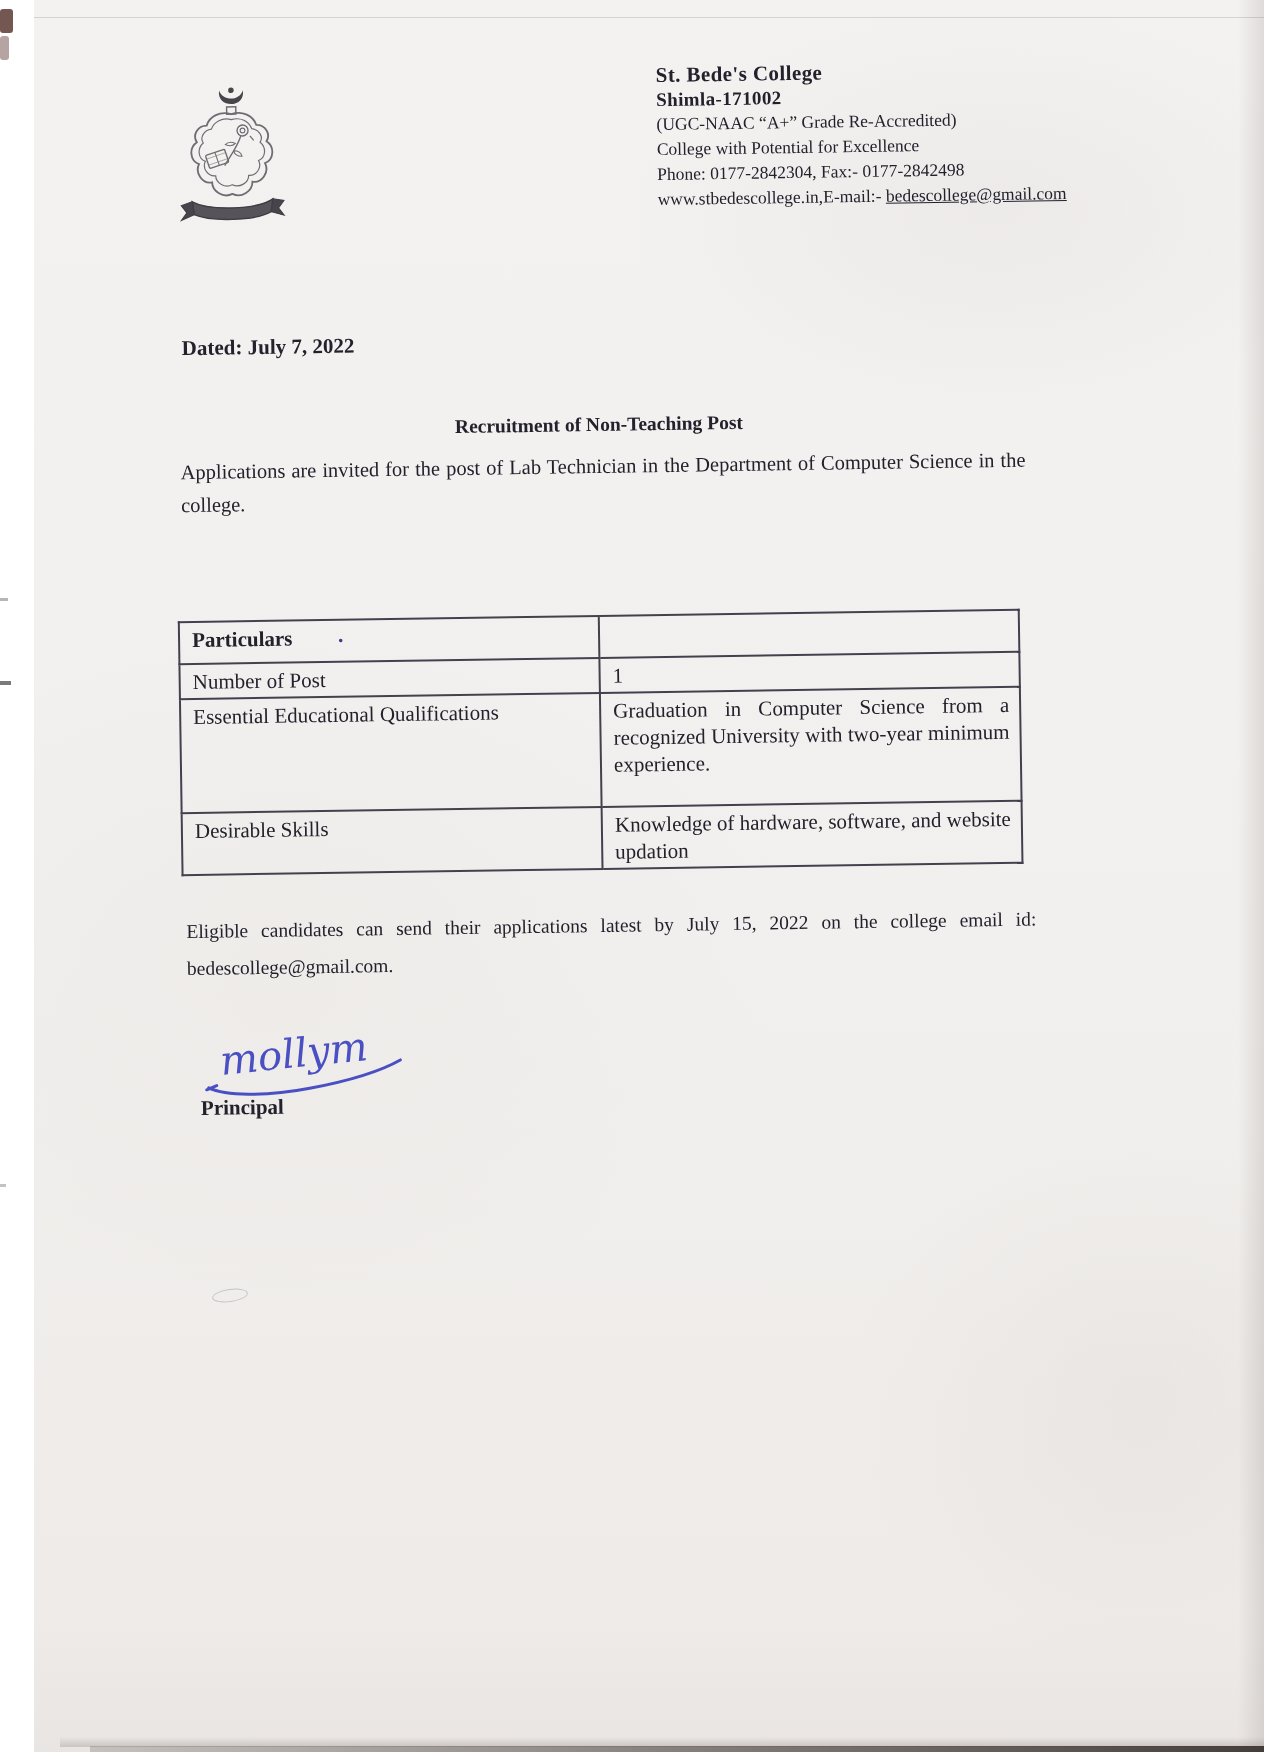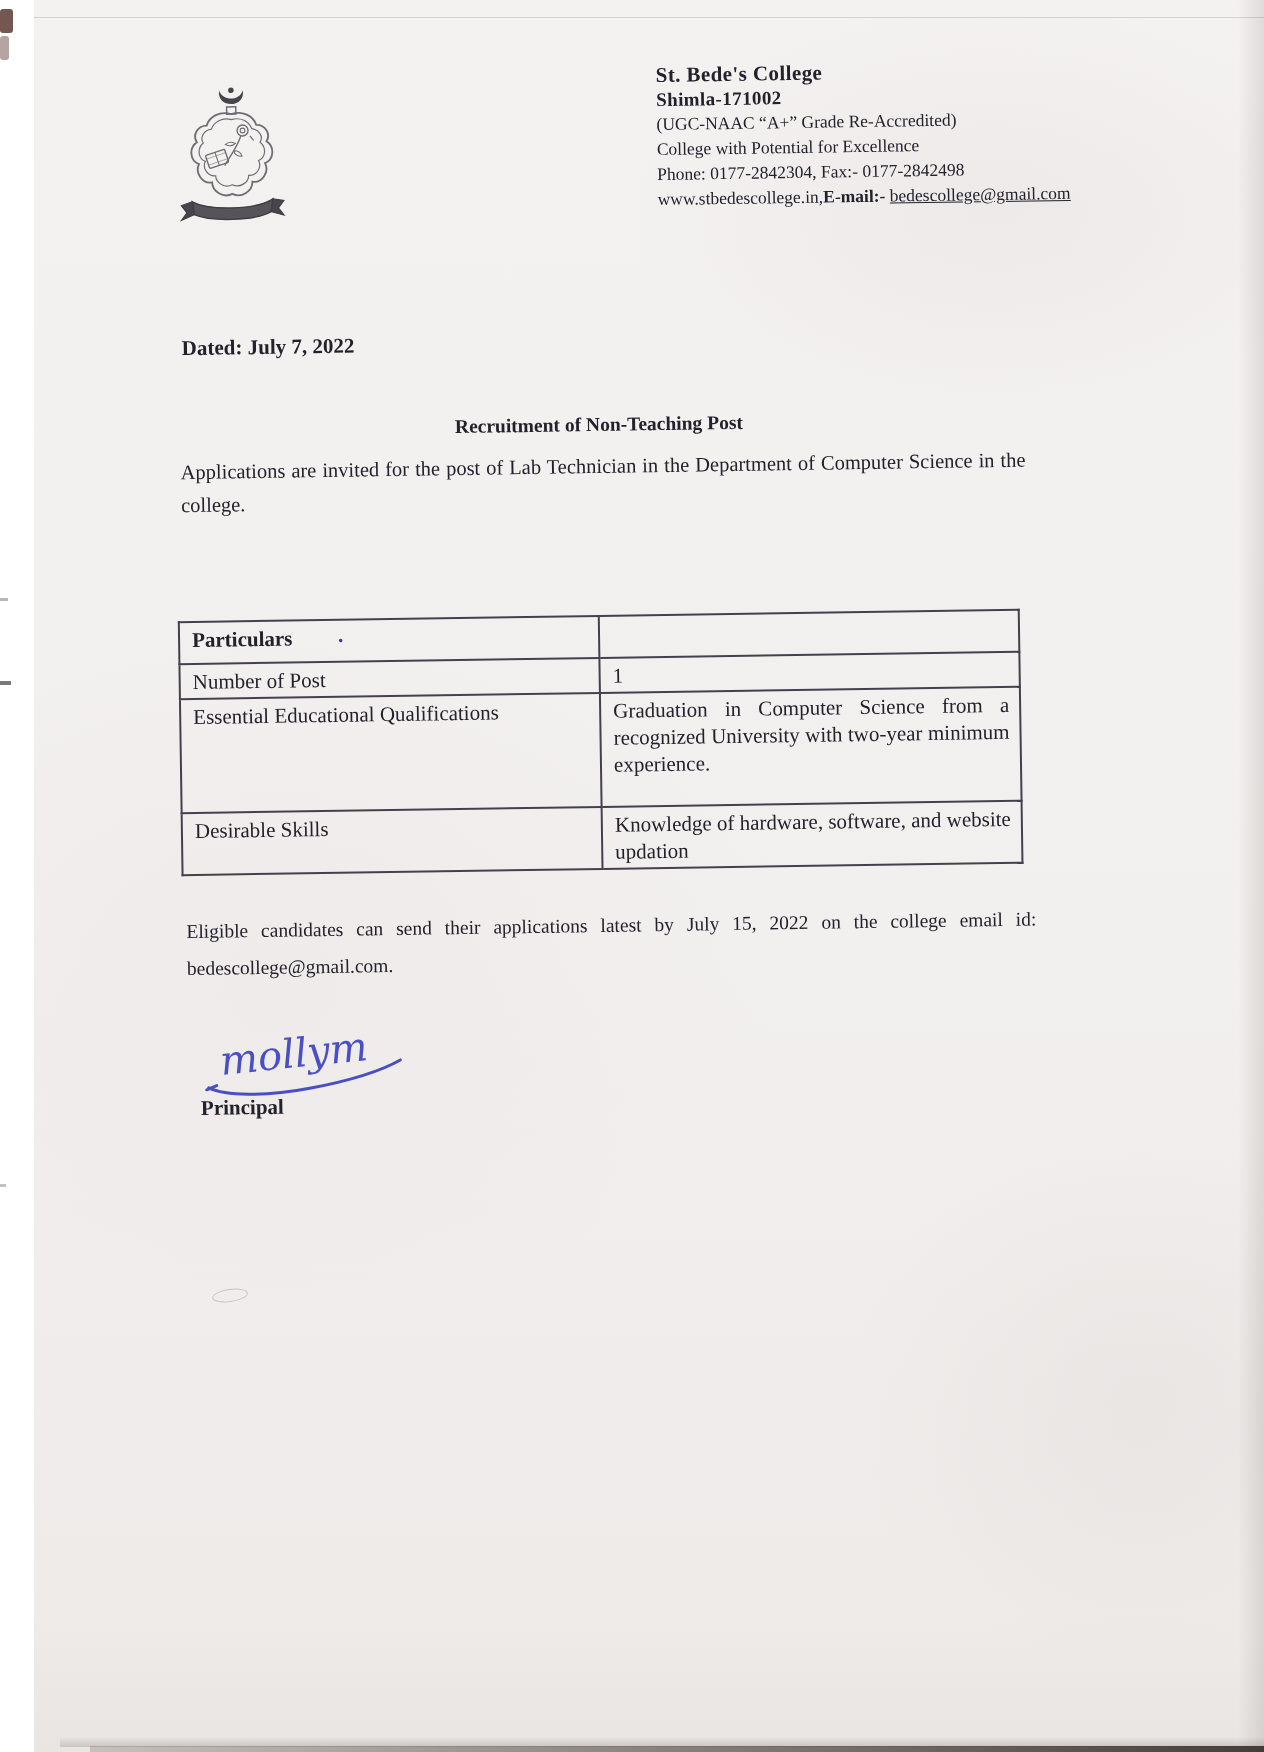--- a/index.html
+++ b/index.html
@@ -32,21 +32,21 @@
   
   .content{position:absolute;left:0;top:0;width:1264px;height:1752px;
            transform:rotate(-0.85deg);transform-origin:190px 500px;}
 
   .crest{position:absolute;left:182px;top:84px;}
   .letterhead{position:absolute;left:662px;top:72px;line-height:21px;}
   .lh-name{font-size:21px;font-weight:bold;letter-spacing:.4px;margin-bottom:3px;}
   .lh-city{font-size:19px;font-weight:bold;letter-spacing:.4px;margin-bottom:4px;}
   .lh-line{font-size:17.5px;margin-bottom:4px;}
   .lh-email a, .lh-email .em{ text-decoration:underline;color:#23222c;}
-  .lh-bold{font-weight:bold;}
+  .lh-bold{font-weight:normal;}
 
   .dated{position:absolute;left:184px;top:336px;font-size:21px;font-weight:bold;}
   .title{position:absolute;left:180px;top:420px;width:840px;text-align:center;
          font-size:19.5px;font-weight:bold;}
   .para{position:absolute;font-size:20.5px;line-height:33px;text-align:justify;}
   .intro{left:181px;top:456px;width:845px;}
   .closing{left:180px;top:913px;width:850px;font-size:19.5px;line-height:37px;}
 
   table.ptable{position:absolute;left:176px;top:621px;width:842px;border-collapse:collapse;
          font-size:21px;line-height:27px;}

